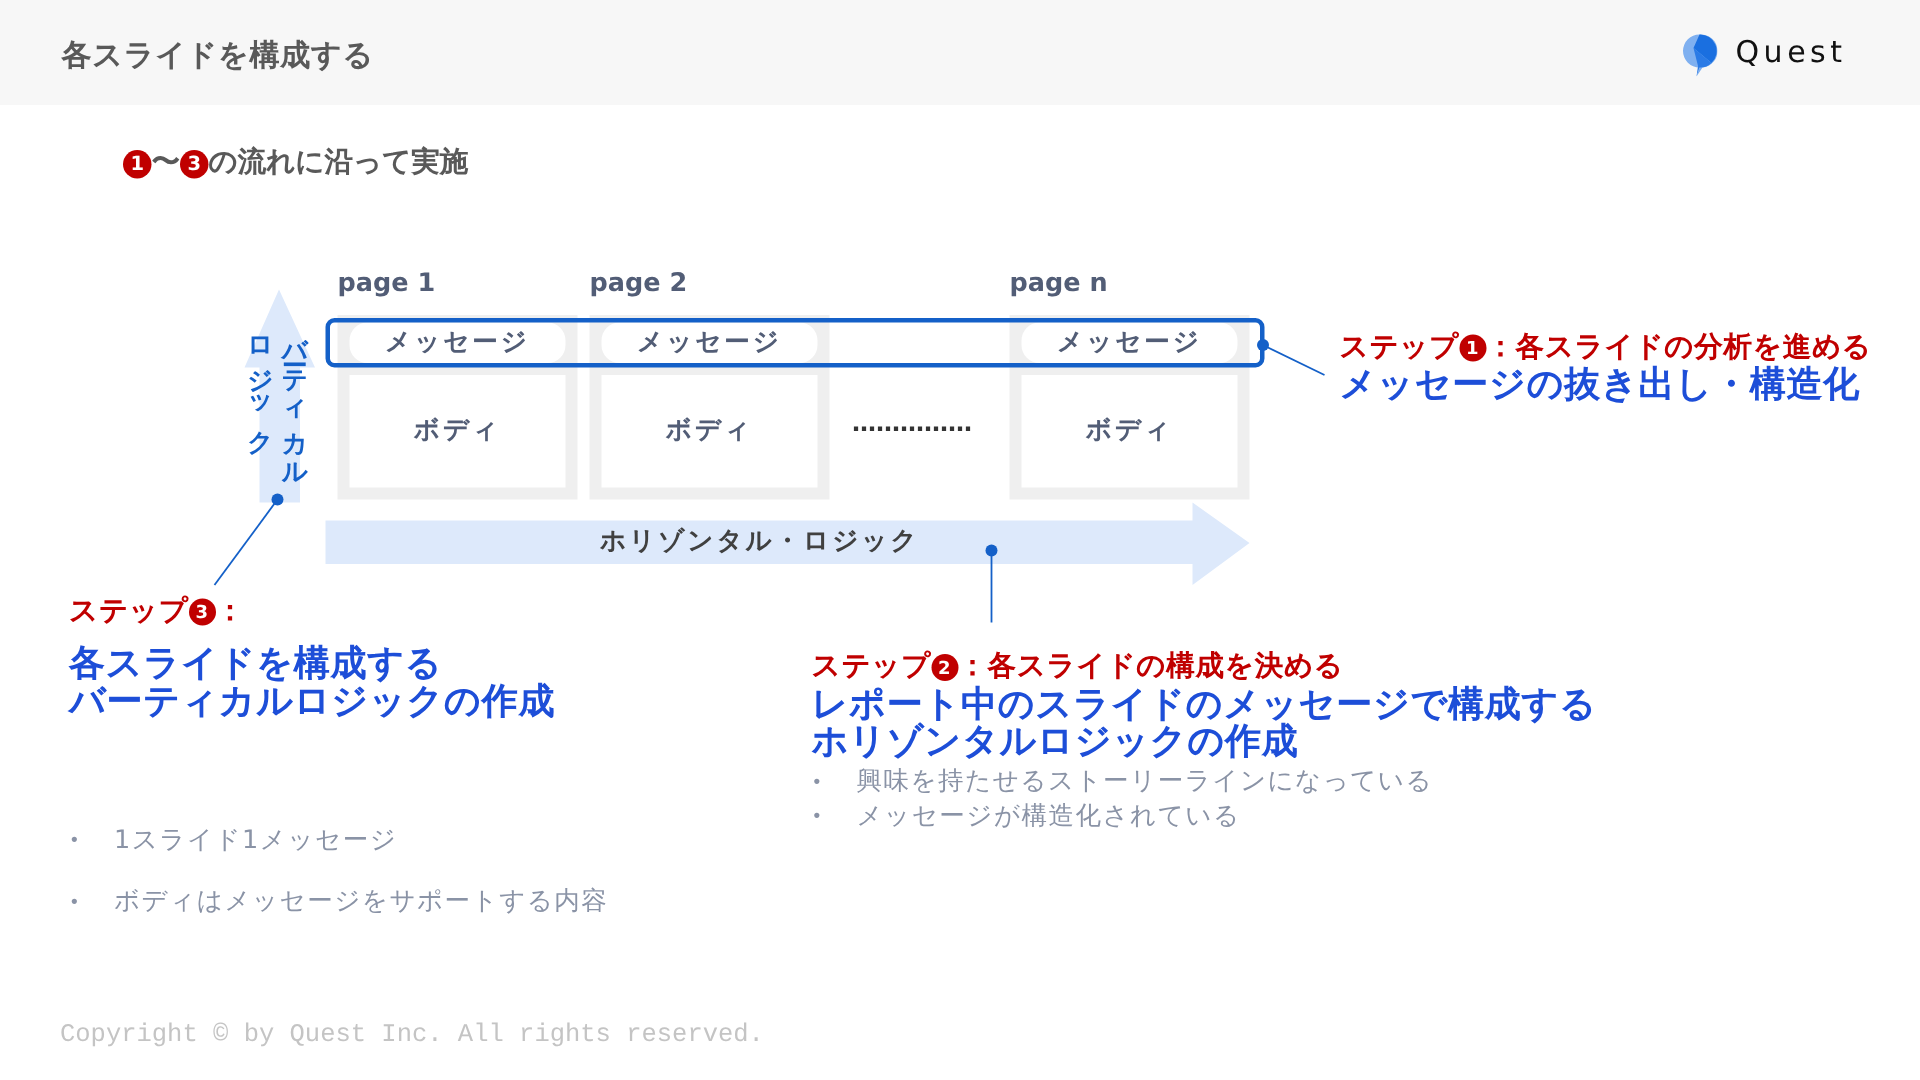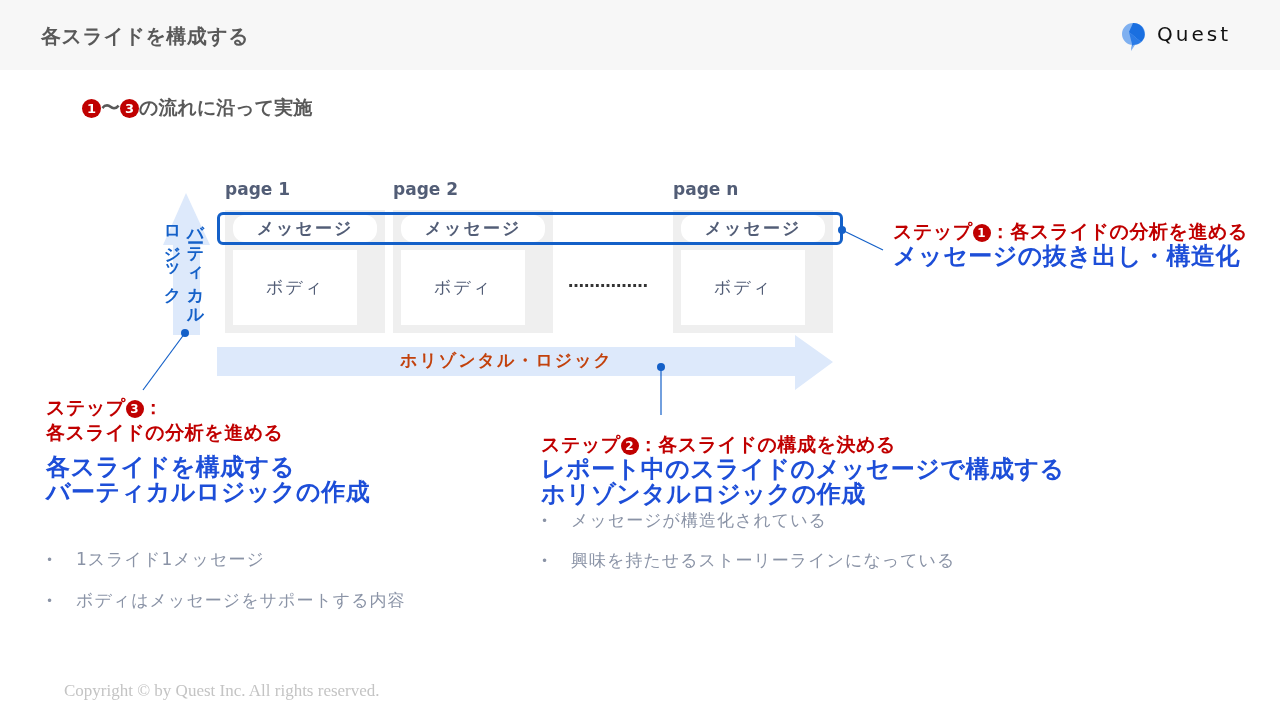--- a/index.html
+++ b/index.html
@@ -14,36 +14,36 @@
   .logo-text { position: absolute; left: 36px; top: 0px; font-family: "DejaVu Sans", sans-serif; font-size: 20px; letter-spacing: 3px; color: #111; }
 
   .subtitle { left: 82px; top: 95px; font-size: 19px; font-weight: bold; color: #595959; white-space: nowrap; }
   .num-circle { display: inline-block; width: 19px; height: 19px; border-radius: 50%; background: #c00000; color: #fff; font-size: 13px; font-weight: bold; text-align: center; line-height: 19px; vertical-align: 1px; }
   .num-circle.sm { width: 18px; height: 18px; line-height: 18px; font-size: 12px; }
 
   .page-label { font-size: 17px; font-weight: bold; color: #525d76; text-align: left; width: 160px; top: 179px; }
 
   .page-frame { width: 160px; height: 123px; top: 210px; background: #efefef; }
   .page-msg { position: absolute; left: 8px; top: 5px; width: 144px; height: 27px; background: #fff; text-align: center; font-size: 17px; font-weight: bold; color: #525d76; line-height: 27px; letter-spacing: 2px; border-radius: 12px; }
-  .page-body { position: absolute; left: 8px; top: 40px; width: 124px; height: 75px; background: #fff; text-align: center; font-size: 17px; font-weight: normal; color: #525d76; line-height: 75px; letter-spacing: 2px; }
+  .page-body { position: absolute; left: 8px; top: 40px; width: 144px; height: 75px; background: #fff; text-align: center; font-size: 17px; font-weight: bold; color: #525d76; line-height: 75px; letter-spacing: 2px; }
 
   .msg-outline { left: 217px; top: 212px; width: 626px; height: 33px; border: 3px solid #1460c8; border-radius: 6px; }
   .dots { left: 568px; top: 272px; font-size: 16px; font-weight: bold; color: #333; letter-spacing: 0px; }
 
-  .harrow-label { left: 400px; top: 349px; font-size: 17px; font-weight: bold; color: #c2410c; letter-spacing: 2px; white-space: nowrap; }
+  .harrow-label { left: 400px; top: 349px; font-size: 17px; font-weight: bold; color: #404040; letter-spacing: 2px; white-space: nowrap; }
 
   .vlabel { font-size: 17px; font-weight: bold; color: #1460c8; writing-mode: vertical-rl; letter-spacing: 1px; line-height: 20px; }
 
   .step-title { font-size: 19px; font-weight: bold; color: #c00000; line-height: 25px; white-space: nowrap; letter-spacing: 0.5px; }
   .step-desc { font-size: 24px; font-weight: bold; color: #1d4ed8; line-height: 25px; white-space: nowrap; letter-spacing: 0.5px; }
   .bullet-list { list-style: none; }
   .bullet-list li { position: relative; font-size: 17px; color: #8a93a6; padding-left: 30px; white-space: nowrap; letter-spacing: 1px; }
   .bullet-list li::before { content: "•"; position: absolute; left: 0; top: 0; font-size: 12px; color: #8a93a6; line-height: 24px; }
 
-  .copyright { left: 40px; top: 681px; font-size: 17px; color: #c4c4c4; white-space: nowrap; font-family: Liberation Serif, serif; margin-left: 24px; }
+  .copyright { left: 40px; top: 681px; font-size: 17px; color: #c4c4c4; white-space: nowrap; font-family: Liberation Mono, monospace; }
 </style>
 </head>
 <body>
 
 <div class="abs header"></div>
 <div class="abs title">各スライドを構成する</div>
 <div class="abs logo">
   <svg class="logo-mark" viewBox="0 0 24 30" width="24" height="30">
     <path d="M12 1 A11 11 0 1 0 12 23 L10 29 L14 23 A11 11 0 0 0 12 1 Z" fill="#7fb0f0"></path>
     <path d="M12 1 A11 11 0 0 1 20 20 L8 10 Z" fill="#1a6fe0"></path>
@@ -96,33 +96,32 @@
 
 <div class="abs harrow-label">ホリゾンタル・ロジック</div>
 
 <div class="abs" style="left:893px; top:219px;">
   <div class="step-title"><span>ステップ</span><span class="num-circle sm">1</span><span>：各スライドの分析を進める</span></div>
   <div class="step-desc">メッセージの抜き出し・構造化</div>
 </div>
 
 <div class="abs" style="left:46px; top:395px;">
   <div class="step-title"><span>ステップ</span><span class="num-circle sm">3</span><span>：</span></div>
-  <div class="step-title">各スライドの分析を進める</div>
   <div style="height:10px;"></div>
   <div class="step-desc">各スライドを構成する</div>
   <div class="step-desc">バーティカルロジックの作成</div>
 </div>
 <ul class="abs bullet-list" style="left:46px; top:516px;">
   <li style="height:41px;margin-top:32px;">1スライド1メッセージ</li>
   <li>ボディはメッセージをサポートする内容</li>
 </ul>
 
 <div class="abs" style="left:541px; top:432px;">
   <div class="step-title"><span>ステップ</span><span class="num-circle sm">2</span><span>：各スライドの構成を決める</span></div>
   <div class="step-desc">レポート中のスライドのメッセージで構成する</div>
   <div class="step-desc">ホリゾンタルロジックの作成</div>
 </div>
 <ul class="abs bullet-list" style="left:541px; top:509px;">
+  <li>興味を持たせるストーリーラインになっている</li>
   <li style="height:40px;">メッセージが構造化されている</li>
-  <li>興味を持たせるストーリーラインになっている</li>
 </ul>
 
 <div class="abs copyright">Copyright © by Quest Inc. All rights reserved.</div>
 
 </body></html>

